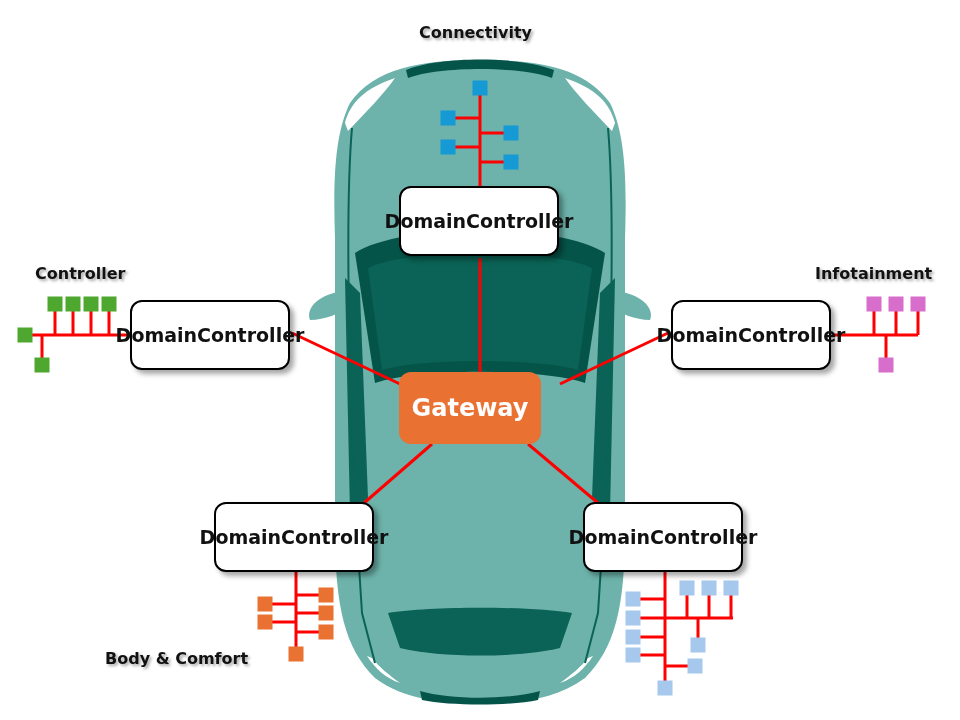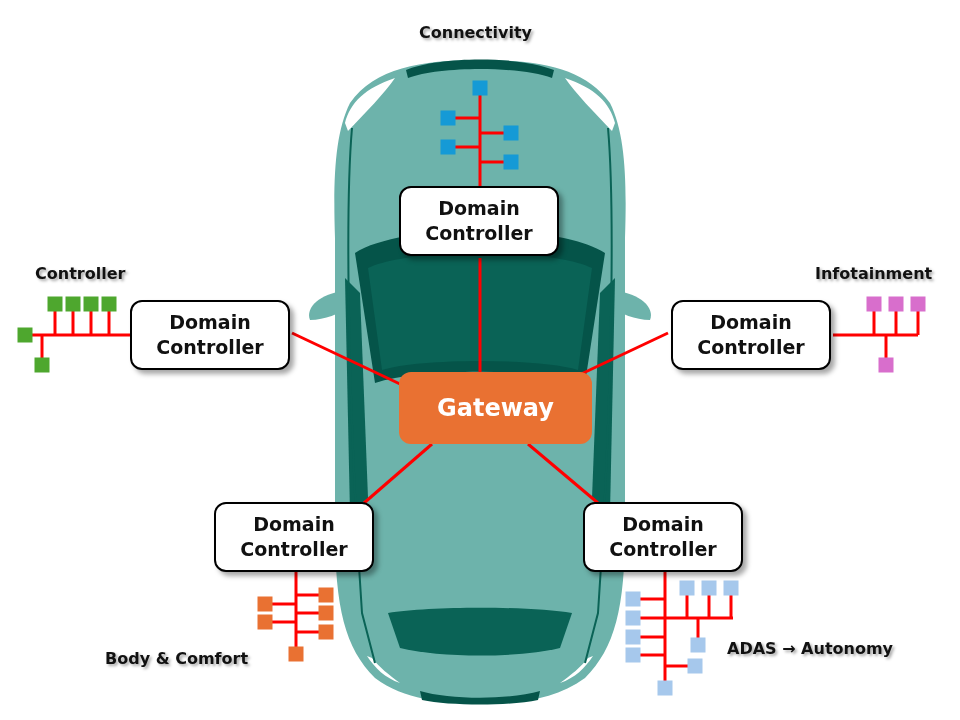--- a/index.html
+++ b/index.html
@@ -2,25 +2,25 @@
 <html><head>
 <meta charset="utf-8">
 <style>
   html, body { margin:0; padding:0; background:#ffffff; }
   body { width:960px; height:720px; position:relative; overflow:hidden; font-family:"DejaVu Sans", sans-serif; }
   #stage { position:absolute; left:0; top:0; width:960px; height:720px;margin-top:8px; }
   .dc {
     position:absolute; width:160px; height:70px; box-sizing:border-box;
     background:#fff; border:2px solid #000; border-radius:12px;
     box-shadow:4px 4px 5px rgba(0,0,0,0.35);
-    display:flex; flex-direction:column; align-items:center; justify-content:center;
+    display:flex; flex-direction:row; align-items:center; justify-content:center;
     font-weight:bold; font-size:19px; color:#111; line-height:25px; text-align:center;
   }
   .gw {
-    position:absolute; left:399px; top:364px; width:193px; height:72px;
+    position:absolute; left:399px; top:364px; width:142px; height:72px;
     background:#e97132; border-radius:12px; color:#fff; font-weight:bold; font-size:24px;
     display:flex; align-items:center; justify-content:center;
   }
   .lbl { position:absolute; font-weight:bold; font-size:16px; color:#111; text-shadow:2px 2px 3px rgba(0,0,0,0.35); white-space:nowrap; }
 </style>
 </head>
 <body>
 
 <div id="stage">
   <svg id="car-svg" width="960" height="720" style="position:absolute;left:0;top:0">
@@ -121,21 +121,20 @@
         <rect x="690.5" y="629.5" width="15" height="15" fill="#a6c8ec"></rect>
         <rect x="687.5" y="650.5" width="15" height="15" fill="#a6c8ec"></rect>
         <rect x="657.5" y="672.5" width="15" height="15" fill="#a6c8ec"></rect>
       </g>
   </svg>
 
   <div class="lbl" style="left:419px;top:15px">Connectivity</div>
   <div class="lbl" style="left:35px;top:256px">Controller</div>
   <div class="lbl" style="left:815px;top:256px">Infotainment</div>
   <div class="lbl" style="left:105px;top:641px">Body &amp; Comfort</div>
-  <div class="lbl" style="left:727px;top:631px">ADAS → Autonomy</div>
 
   <div class="dc" style="left:399px;top:178px">
     <span>Domain</span>
     <span>Controller</span>
   </div>
   <div class="dc" style="left:130px;top:292px">
     <span>Domain</span>
     <span>Controller</span>
   </div>
   <div class="dc" style="left:671px;top:292px">

